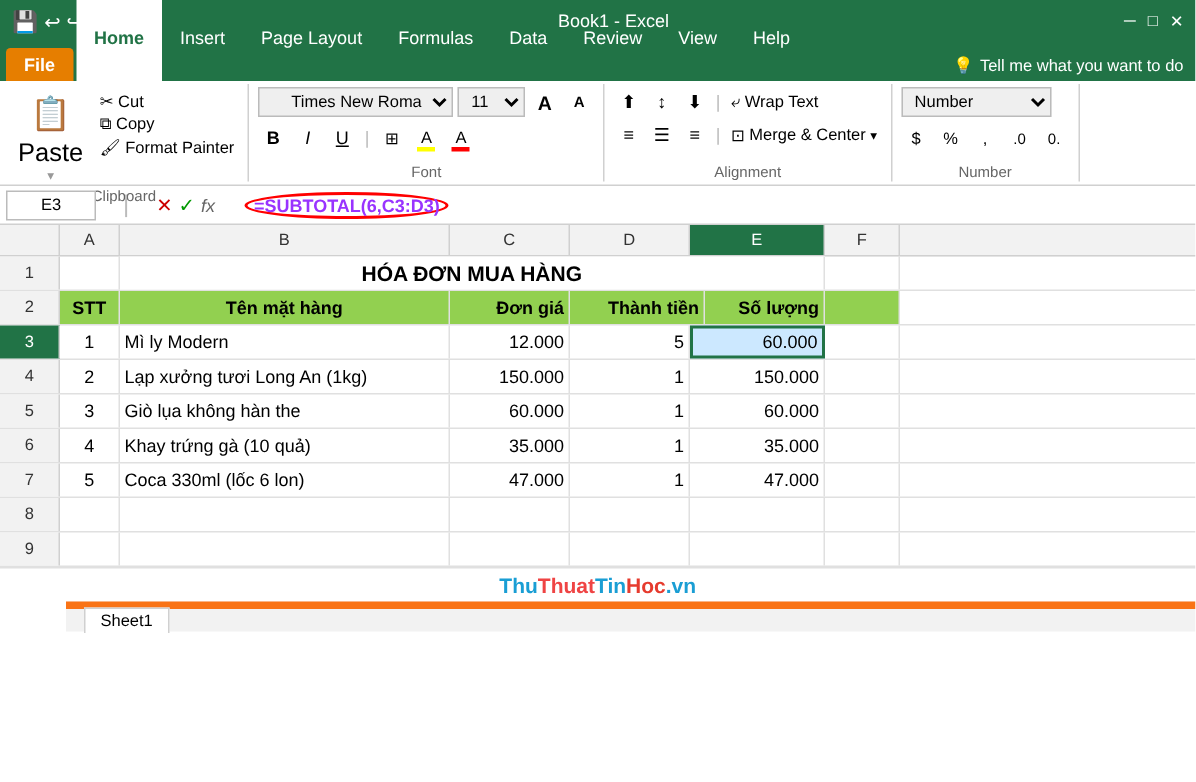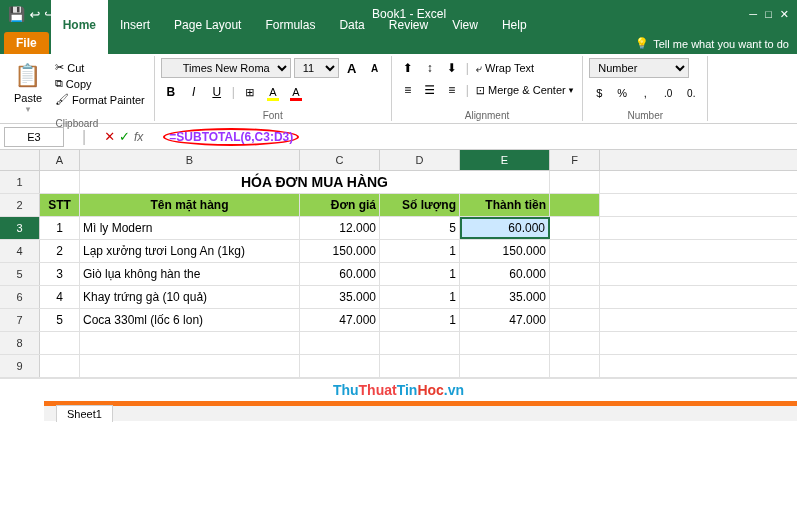--- a/index.html
+++ b/index.html
@@ -386,21 +386,21 @@
     <span>Tell me what you want to do</span>
   </div>
 </div>
 
 <div class="ribbon-body">
 
   <div class="ribbon-group clipboard-group">
     <div class="ribbon-group-content">
       <div class="paste-btn">
         <div class="paste-icon">📋</div>
-        <span style="font-size:11px;">Paste</span>
+        <span style="font-size:17px;">Paste</span>
         <span style="font-size:9px; color:#999;">▾</span>
       </div>
       <div class="clipboard-right">
         <div class="small-btn">
           <span>✂</span>
           <span>Cut</span>
         </div>
         <div class="small-btn">
           <span>⧉</span>
           <span>Copy</span>
@@ -519,22 +519,22 @@
     <div class="cell col-a"></div>
     <div class="cell col-b col-c col-d col-e title-cell" style="width:470px; font-weight:bold; font-size:14px; justify-content:center;">HÓA ĐƠN MUA HÀNG</div>
     <div class="cell col-f"></div>
   </div>
 
   <div class="sheet-row">
     <div class="row-num">2</div>
     <div class="cell col-a header-cell stt-cell">STT</div>
     <div class="cell col-b header-cell">Tên mặt hàng</div>
     <div class="cell col-c header-cell number-cell">Đơn giá</div>
+    <div class="cell col-e header-cell number-cell">Thành tiền</div>
     <div class="cell col-d header-cell number-cell">Số lượng</div>
-    <div class="cell col-e header-cell number-cell">Thành tiền</div>
     <div class="cell col-f header-cell"></div>
   </div>
 
   <div class="sheet-row">
     <div class="row-num selected">3</div>
     <div class="cell col-a stt-cell">1</div>
     <div class="cell col-b">Mì ly Modern</div>
     <div class="cell col-c number-cell">12.000</div>
     <div class="cell col-d number-cell">5</div>
     <div class="cell col-e number-cell e3-selected">60.000</div>

